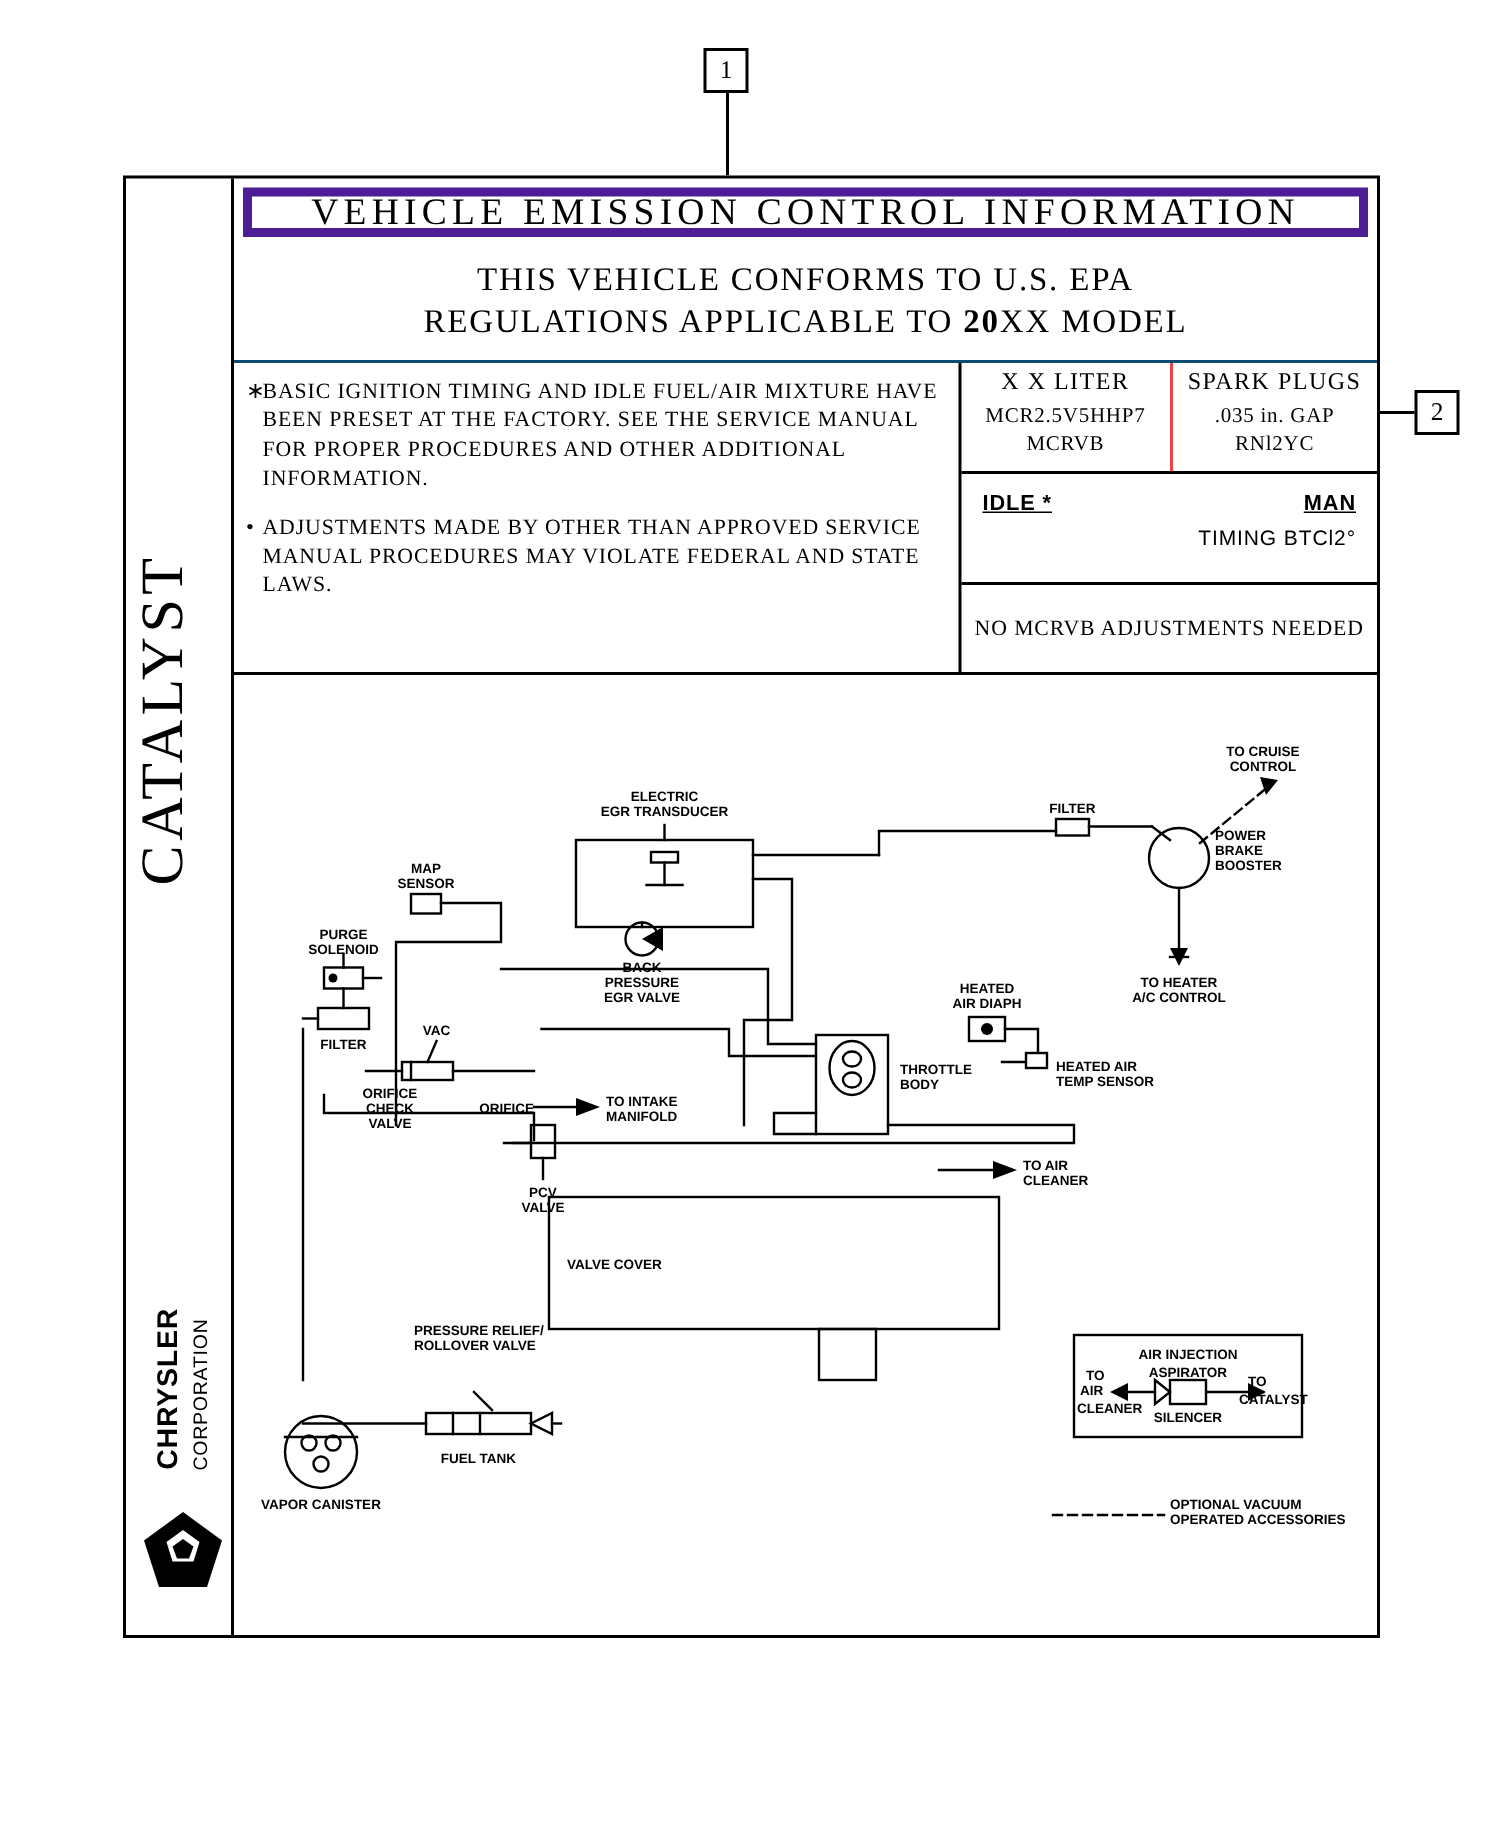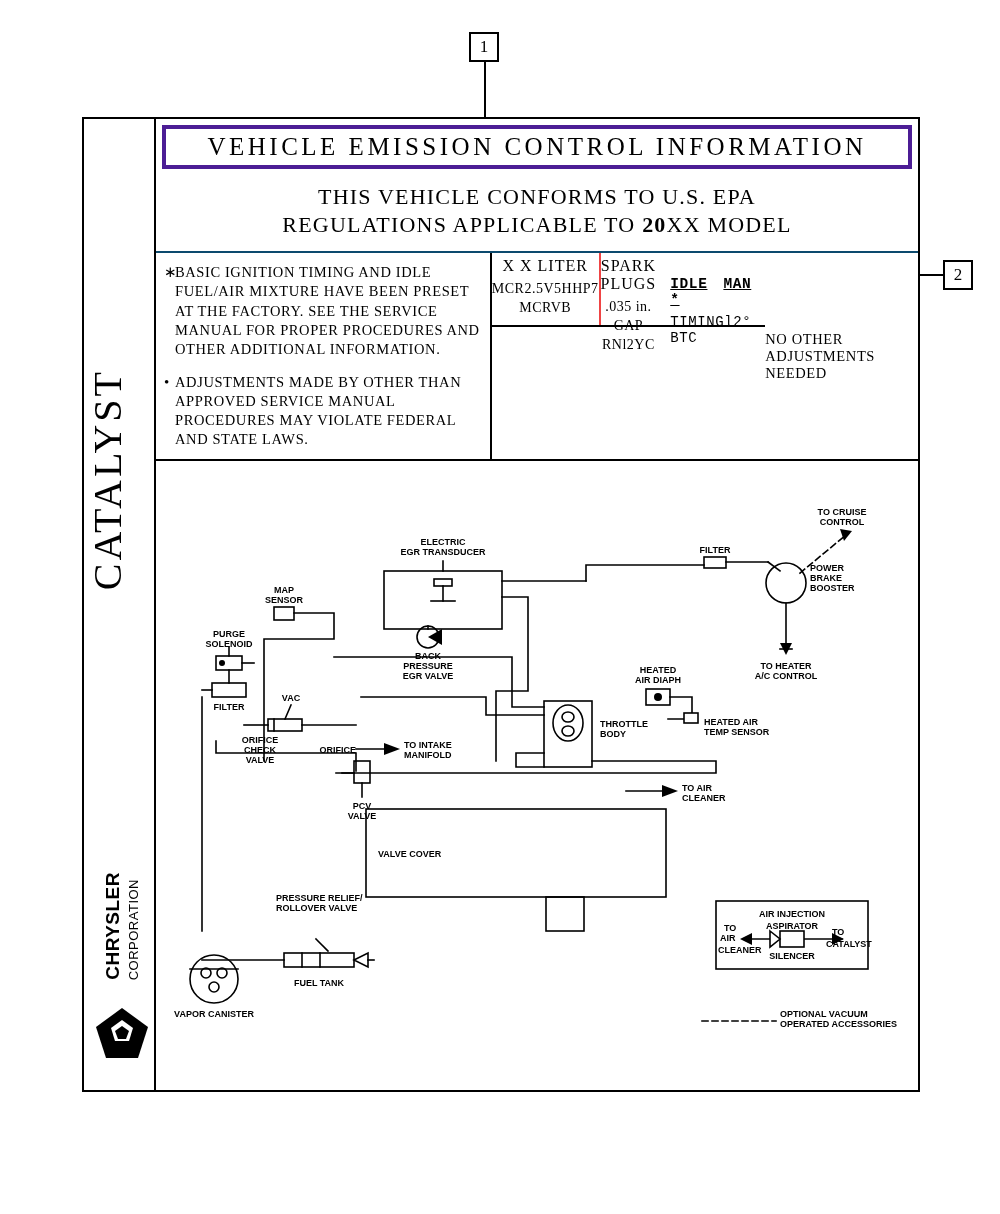--- a/index.html
+++ b/index.html
@@ -114,28 +114,28 @@
 
   
   #content {
     position: absolute;
     left: 72px;
     top: 0;
     right: 0;
     bottom: 0;
   }
   #title-band {
-    height: 44px;
+    height: 33px;
     display: flex;
     align-items: center;
     justify-content: center;
     border-bottom: 2px solid #000;
     border-top: none;
     margin: 6px 6px 0 6px;
-    border: 4px solid #4c1d95;
+    border: 6px solid #4c1d95;
     box-sizing: border-box;
   }
   #title-band .t {
     font-family: "Liberation Serif", serif;
     font-size: 25px;
     letter-spacing: 3.5px;
     white-space: nowrap;
   }
 
   #conform-band {
@@ -179,21 +179,21 @@
   }
   #info-left .btext { flex: 1 1 auto; }
   #info-left .caution {
     margin-top: 6px;
     letter-spacing: 0.6px;
   }
 
   #info-right {
     flex: 1 1 auto;
     display: flex;
-    flex-direction: row;
+    flex-direction: column;
   }
   #spec-row {
     display: flex;
     border-bottom: 2px solid #000;
     height: 72px;
   }
   .spec-cell {
     flex: 1 1 50%;
     box-sizing: border-box;
     text-align: center;
@@ -208,22 +208,22 @@
   }
   .spec-cell .val {
     font-size: 14px;
     line-height: 1.35;
     letter-spacing: 0.5px;
   }
   #idle-row {
     height: 74px;
     box-sizing: border-box;
     border-bottom: 2px solid #000;
-    padding: 23px 14px 0 14px;
-    font-family: Liberation Mono, monospace;
+    padding: 12px 14px 0 14px;
+    font-family: Liberation Sans, sans-serif;
   }
   #idle-row .hdr {
     display: flex;
     justify-content: space-between;
     font-size: 14.5px;
     letter-spacing: 0.6px;
     margin-bottom: 6px;
   }
   #idle-row .hdr span { text-decoration: underline; font-weight: bold; }
   #idle-row .vals {
@@ -318,21 +318,21 @@
         <div id="idle-row">
           <div class="hdr">
             <span>IDLE *</span>
             <span>MAN</span>
           </div>
           <div class="vals">
             <span>TIMING BTC</span>
             <span>l2°</span>
           </div>
         </div>
-        <div id="no-adj">NO OTHER ADJUSTMENTS NEEDED</div>
+        <div id="no-adj">NO MCRVB ADJUSTMENTS NEEDED</div>
       </div>
     </div>
 
     <div id="diagram-area">
       <svg id="diagram-svg" width="764" height="606" viewBox="0 0 764 606">
         <g fill="none" stroke="#000" stroke-width="1.6" stroke-linecap="square">
 
           <rect x="228" y="110" width="118" height="58"></rect>
           <line x1="287" y1="110" x2="287" y2="100"></line>
           <rect x="278" y="118" width="18" height="7" fill="#fff"></rect>

